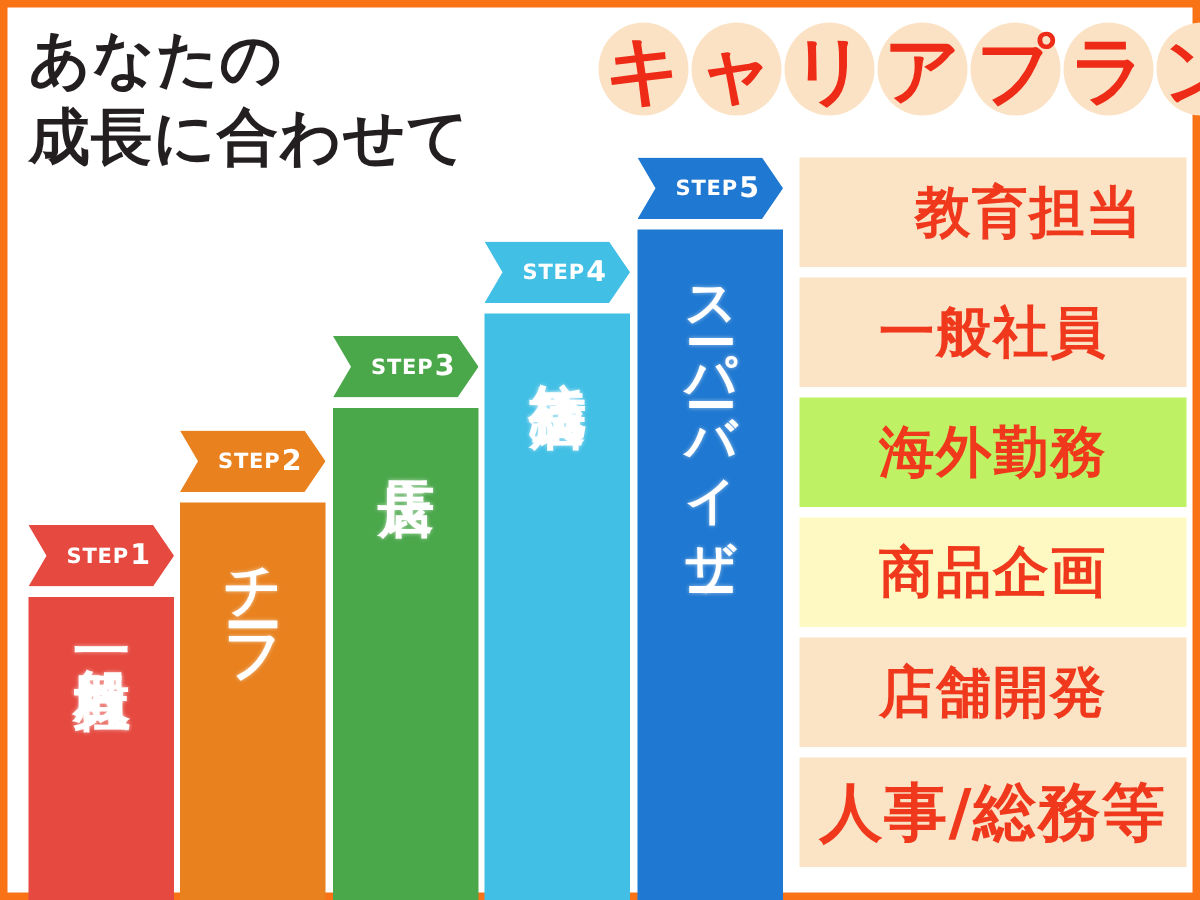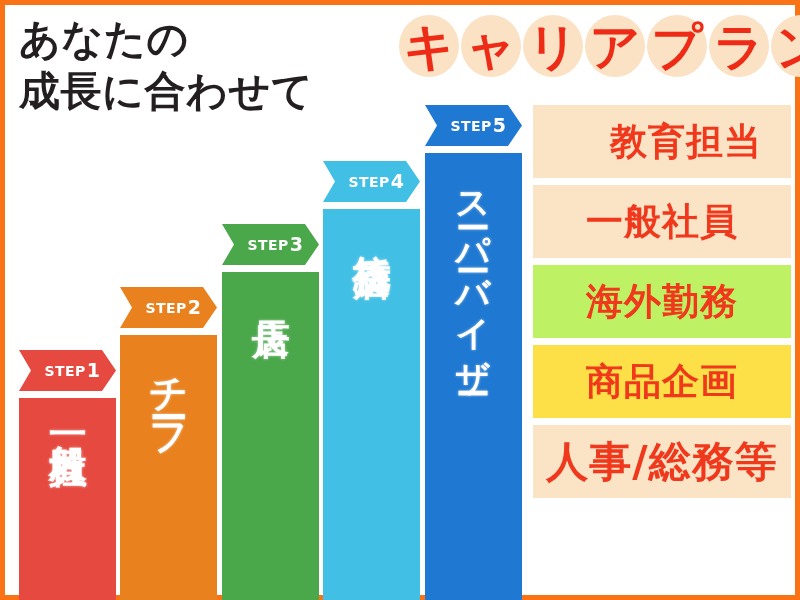--- a/index.html
+++ b/index.html
@@ -142,21 +142,24 @@
   <div id="tag-list">
       <div class="tag-box" style="background: rgb(251, 227, 198);">
         <div class="tag-text" style="color: rgb(240, 56, 28); margin-left: 48px;">教育担当</div>
       </div>
       <div class="tag-box" style="background: rgb(251, 227, 198);">
         <div class="tag-text" style="color: rgb(240, 56, 28);">一般社員</div>
       </div>
       <div class="tag-box" style="background: #bef264;">
         <div class="tag-text" style="color: rgb(240, 56, 28);">海外勤務</div>
       </div>
-      <div class="tag-box" style="background: #fde047;">
+      <div class="tag-box" style="background: #fef9c3;">
         <div class="tag-text" style="color: rgb(240, 56, 28);">商品企画</div>
+      </div>
+      <div class="tag-box" style="background: rgb(251, 227, 198);">
+        <div class="tag-text" style="color: rgb(240, 56, 28);">店舗開発</div>
       </div>
       <div class="tag-box narrow" style="background: rgb(251, 227, 198);">
         <div class="tag-text" style="color: rgb(240, 56, 28);">人事/総務等</div>
       </div>
     </div>
 
 </div>
 
 </body></html>

